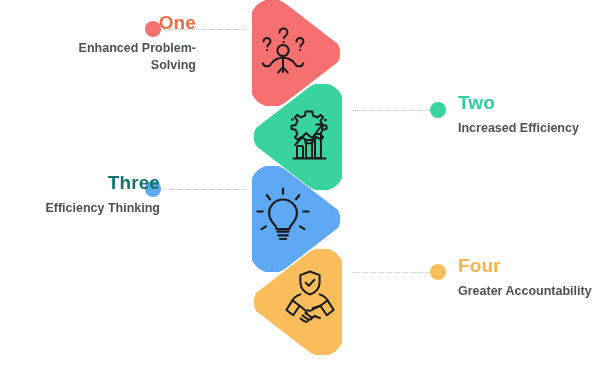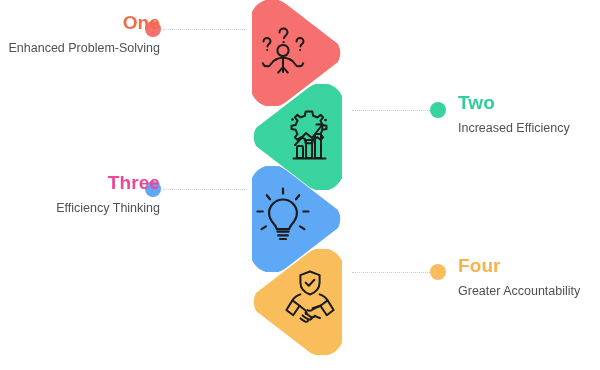--- a/index.html
+++ b/index.html
@@ -44,35 +44,35 @@
   .dot-4 { left: 430px; top: 264px; }
 
   
   .label-block {
     position: absolute;
     width: 160px;
   }
   .label-block.left  { text-align: right; }
   .label-block.right { text-align: left;  }
 
-  .lb-1 { left: 0px;   top: 12px;  }
+  .lb-1 { left: 0px;   top: 12px; padding-left: 36px;  }
   .lb-2 { left: 458px; top: 92px;  }
   .lb-3 { left: 0px;   top: 172px; }
   .lb-4 { left: 458px; top: 255px; }
 
   .label-title {
     font-size: 19px;
     font-weight: bold;
     line-height: 22px;
     margin: 0 0 6px 0;
     letter-spacing: 0.1px;
   }
   .label-desc {
     font-size: 12.5px;
-    font-weight: normal;
+    font-weight: bold;
     color: #4d5155;
     line-height: 17px;
     margin: 0;
   }
 
   
   .tri {
     position: absolute;
   }
   .tri svg { display: block; }
@@ -110,21 +110,21 @@
     <div class="label-title" style="color:#F26B45;">One</div>
     <div class="label-desc">Enhanced Problem-Solving</div>
   </div>
 
   <div class="label-block right lb-2">
     <div class="label-title" style="color:#2ECF9B;">Two</div>
     <div class="label-desc">Increased Efficiency</div>
   </div>
 
   <div class="label-block left lb-3">
-    <div class="label-title" style="color:#ec4899;">Three</div>
+    <div class="label-title" style="color:#0f766e;">Three</div>
     <div class="label-desc">Efficiency Thinking</div>
   </div>
 
   <div class="label-block right lb-4">
     <div class="label-title" style="color:#F7B24A;">Four</div>
     <div class="label-desc">Greater Accountability</div>
   </div>
 
   <div class="tri tri-1">
     <svg width="112" height="106" viewBox="0 0 112 106">

